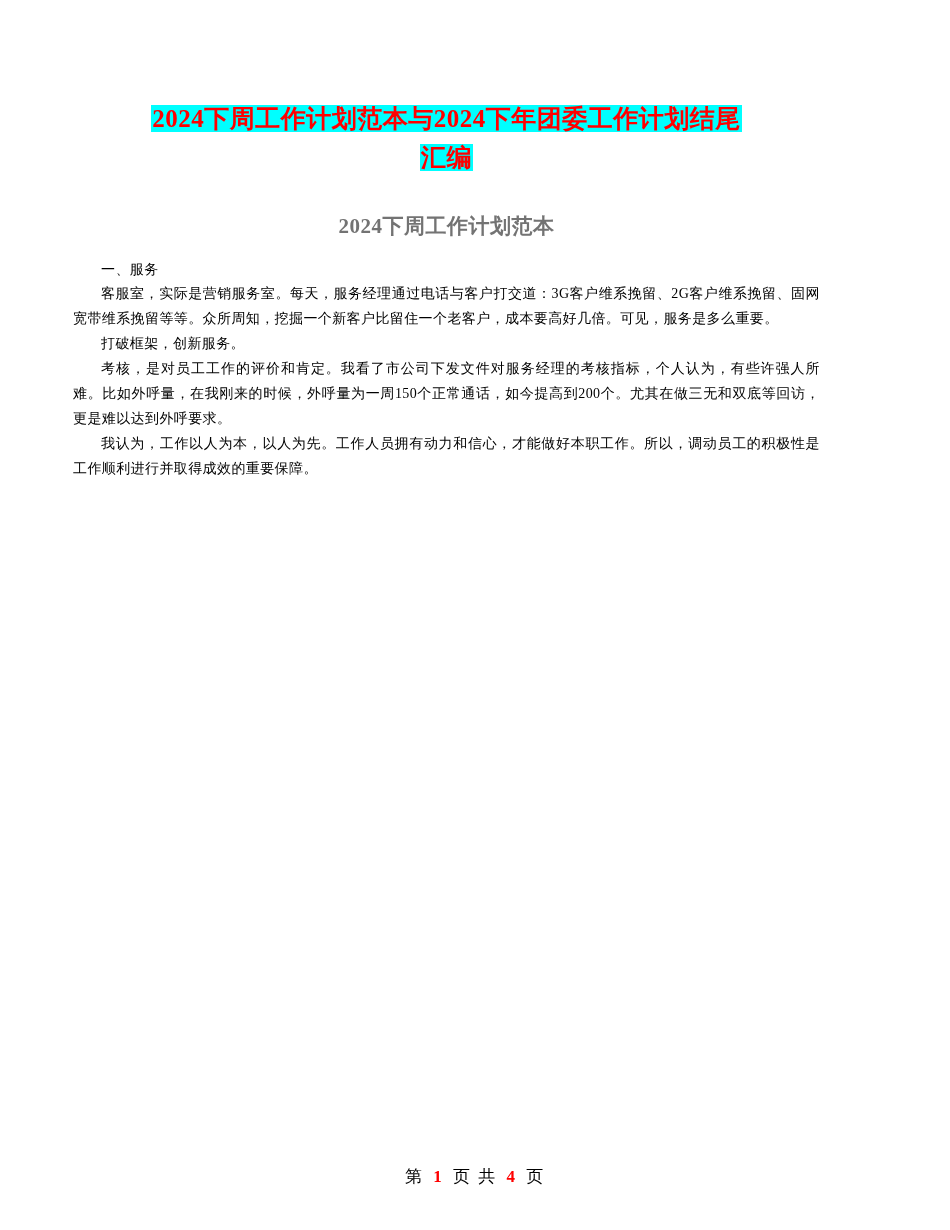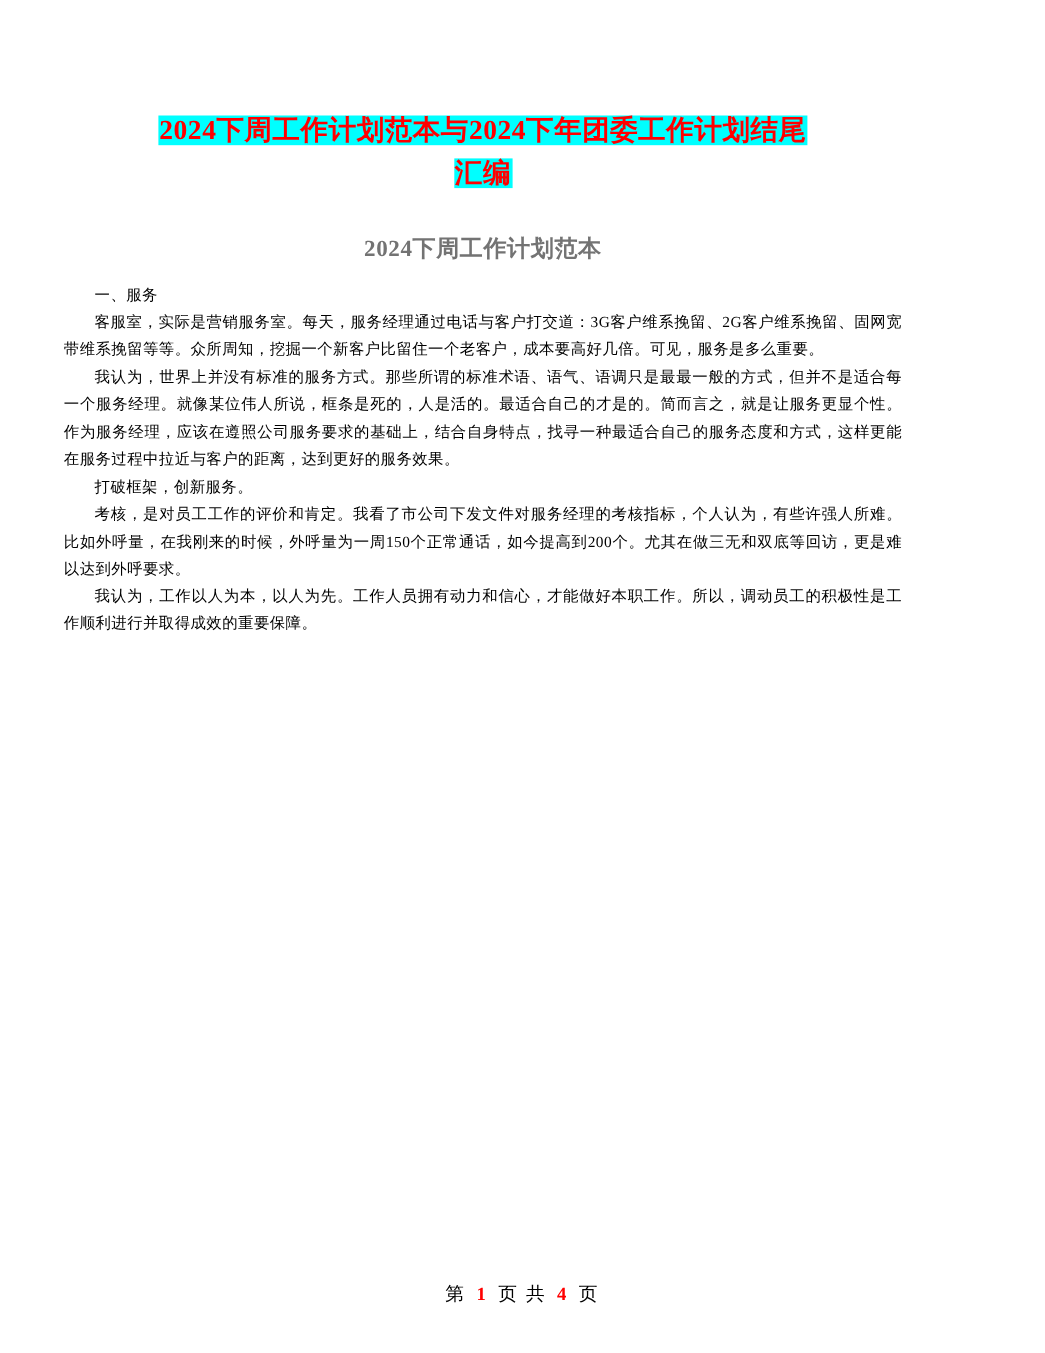--- a/index.html
+++ b/index.html
@@ -12,21 +12,21 @@
     height: 1230px;
     font-family: "Liberation Serif", "DejaVu Serif", serif;
     color: #000000;
     position: relative;
     overflow: hidden;
   }
   .page {
     width: 950px;
     height: 1230px;
     box-sizing: border-box;
-    padding: 100px 130px 0 58px;
+    padding: 100px 130px 0 73px;
     position: relative;
   }
   .doc-title {
     text-align: center;
     font-size: 25px;
     font-weight: bold;
     line-height: 1.55;
     color: #ff0000;
     letter-spacing: 0.5px;
     margin: 0 0 6px 0;
@@ -75,21 +75,20 @@
 
   <h1 class="doc-title">
     <span class="hl">2024下周工作计划范本与2024下年团委工作计划结尾</span><br>
     <span class="hl">汇编</span>
   </h1>
 
   <h2 class="subtitle">2024下周工作计划范本</h2>
 
   <p class="para">一、服务</p>
   <p class="para">客服室，实际是营销服务室。每天，服务经理通过电话与客户打交道：3G客户维系挽留、2G客户维系挽留、固网宽带维系挽留等等。众所周知，挖掘一个新客户比留住一个老客户，成本要高好几倍。可见，服务是多么重要。</p>
-  <p class="para">我认为，世界上并没有标准的服务方式。那些所谓的标准术语、语气、语调只是最最一般的方式，但并不是适合每一个服务经理。就像某位伟人所说，框条是死的，人是活的。最适合自己的才是的。简而言之，就是让服务更显个性。作为服务经理，应该在遵照公司服务要求的基础上，结合自身特点，找寻一种最适合自己的服务态度和方式，这样更能在服务过程中拉近与客户的距离，达到更好的服务效果。</p>
   <p class="para">打破框架，创新服务。</p>
   <p class="para">考核，是对员工工作的评价和肯定。我看了市公司下发文件对服务经理的考核指标，个人认为，有些许强人所难。比如外呼量，在我刚来的时候，外呼量为一周150个正常通话，如今提高到200个。尤其在做三无和双底等回访，更是难以达到外呼要求。</p>
   <p class="para">我认为，工作以人为本，以人为先。工作人员拥有动力和信心，才能做好本职工作。所以，调动员工的积极性是工作顺利进行并取得成效的重要保障。</p>
 
   <div class="footer">
     <span>第</span>
     <span class="num">1</span>
     <span>页</span>
     <span>共</span>
     <span class="num">4</span>

